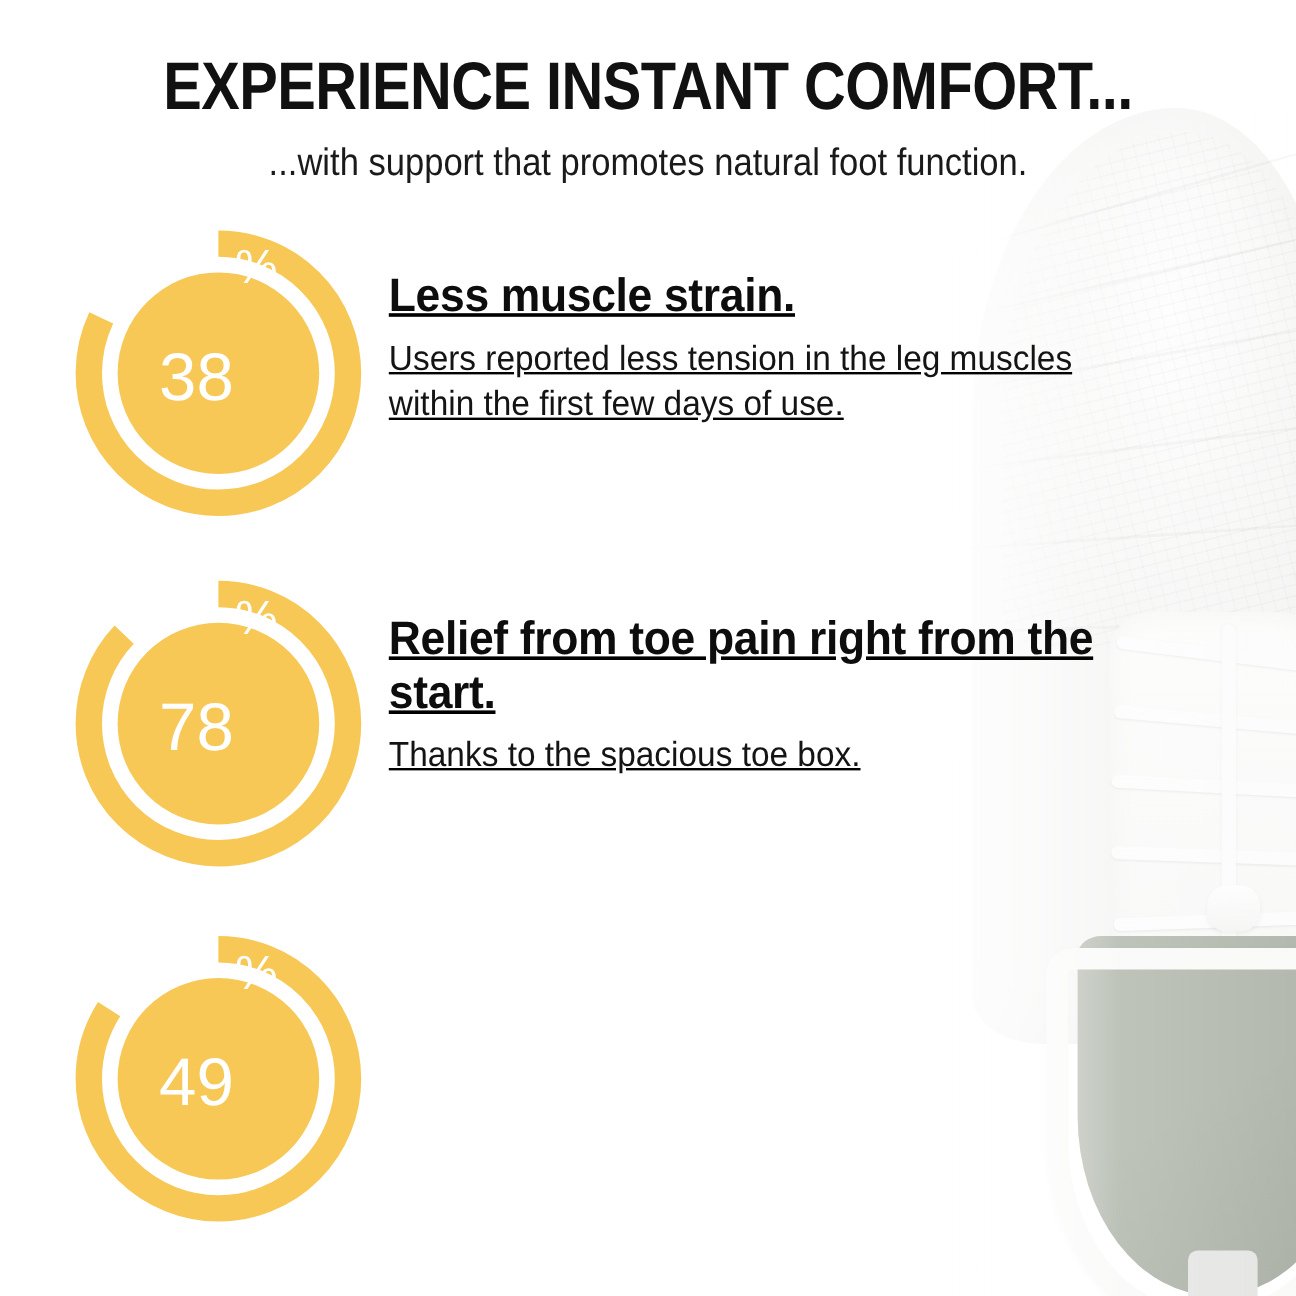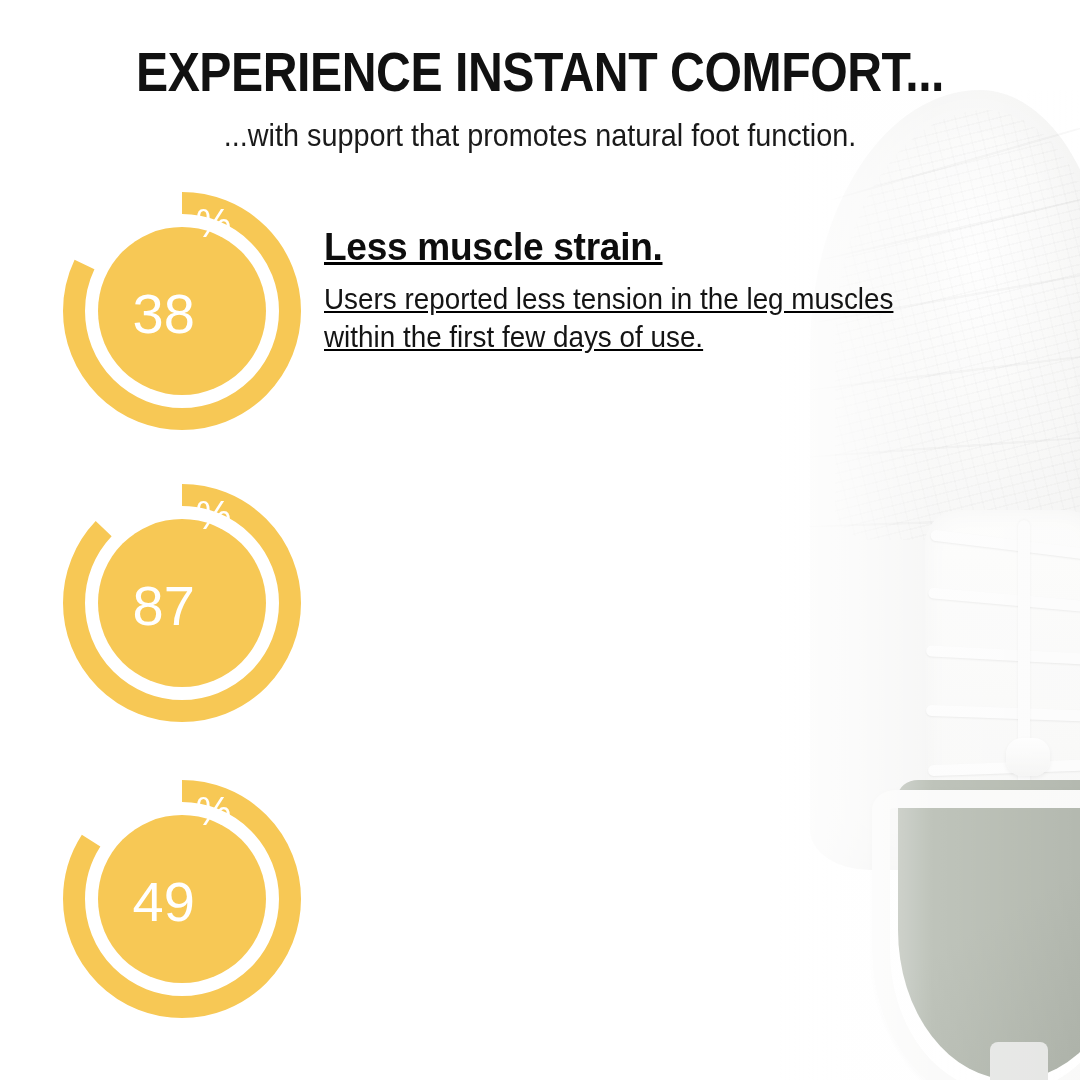--- a/index.html
+++ b/index.html
@@ -248,23 +248,27 @@
         </div>
       </div>
 
       <div class="stat-row r2">
         <div class="gauge">
           <svg viewBox="0 0 240 240">
             <circle cx="120" cy="120" r="84" fill="#F7C855"></circle>
             <circle class="gauge-arc" cx="120" cy="120" r="108" fill="none" stroke="#F7C855" stroke-width="22" stroke-linecap="butt" transform="rotate(-90 120 120)" stroke-dasharray="590.3680914625938 88.21592171280145" stroke-dashoffset="0"></circle>
           </svg>
           <div class="pct">
-            <span>87</span>
+            <span>78</span>
               <span class="sign">%</span>
           </div>
+        </div>
+        <div class="stat-text">
+          <h2 class="stat-title">Relief from toe pain right from the start.</h2>
+          <p class="stat-desc">Thanks to the spacious toe box.</p>
         </div>
       </div>
 
       <div class="stat-row r3">
         <div class="gauge">
           <svg viewBox="0 0 240 240">
             <circle cx="120" cy="120" r="84" fill="#F7C855"></circle>
             <circle class="gauge-arc" cx="120" cy="120" r="108" fill="none" stroke="#F7C855" stroke-width="22" stroke-linecap="butt" transform="rotate(-90 120 120)" stroke-dasharray="570.010571067332 108.57344210806332" stroke-dashoffset="0"></circle>
           </svg>
           <div class="pct">

